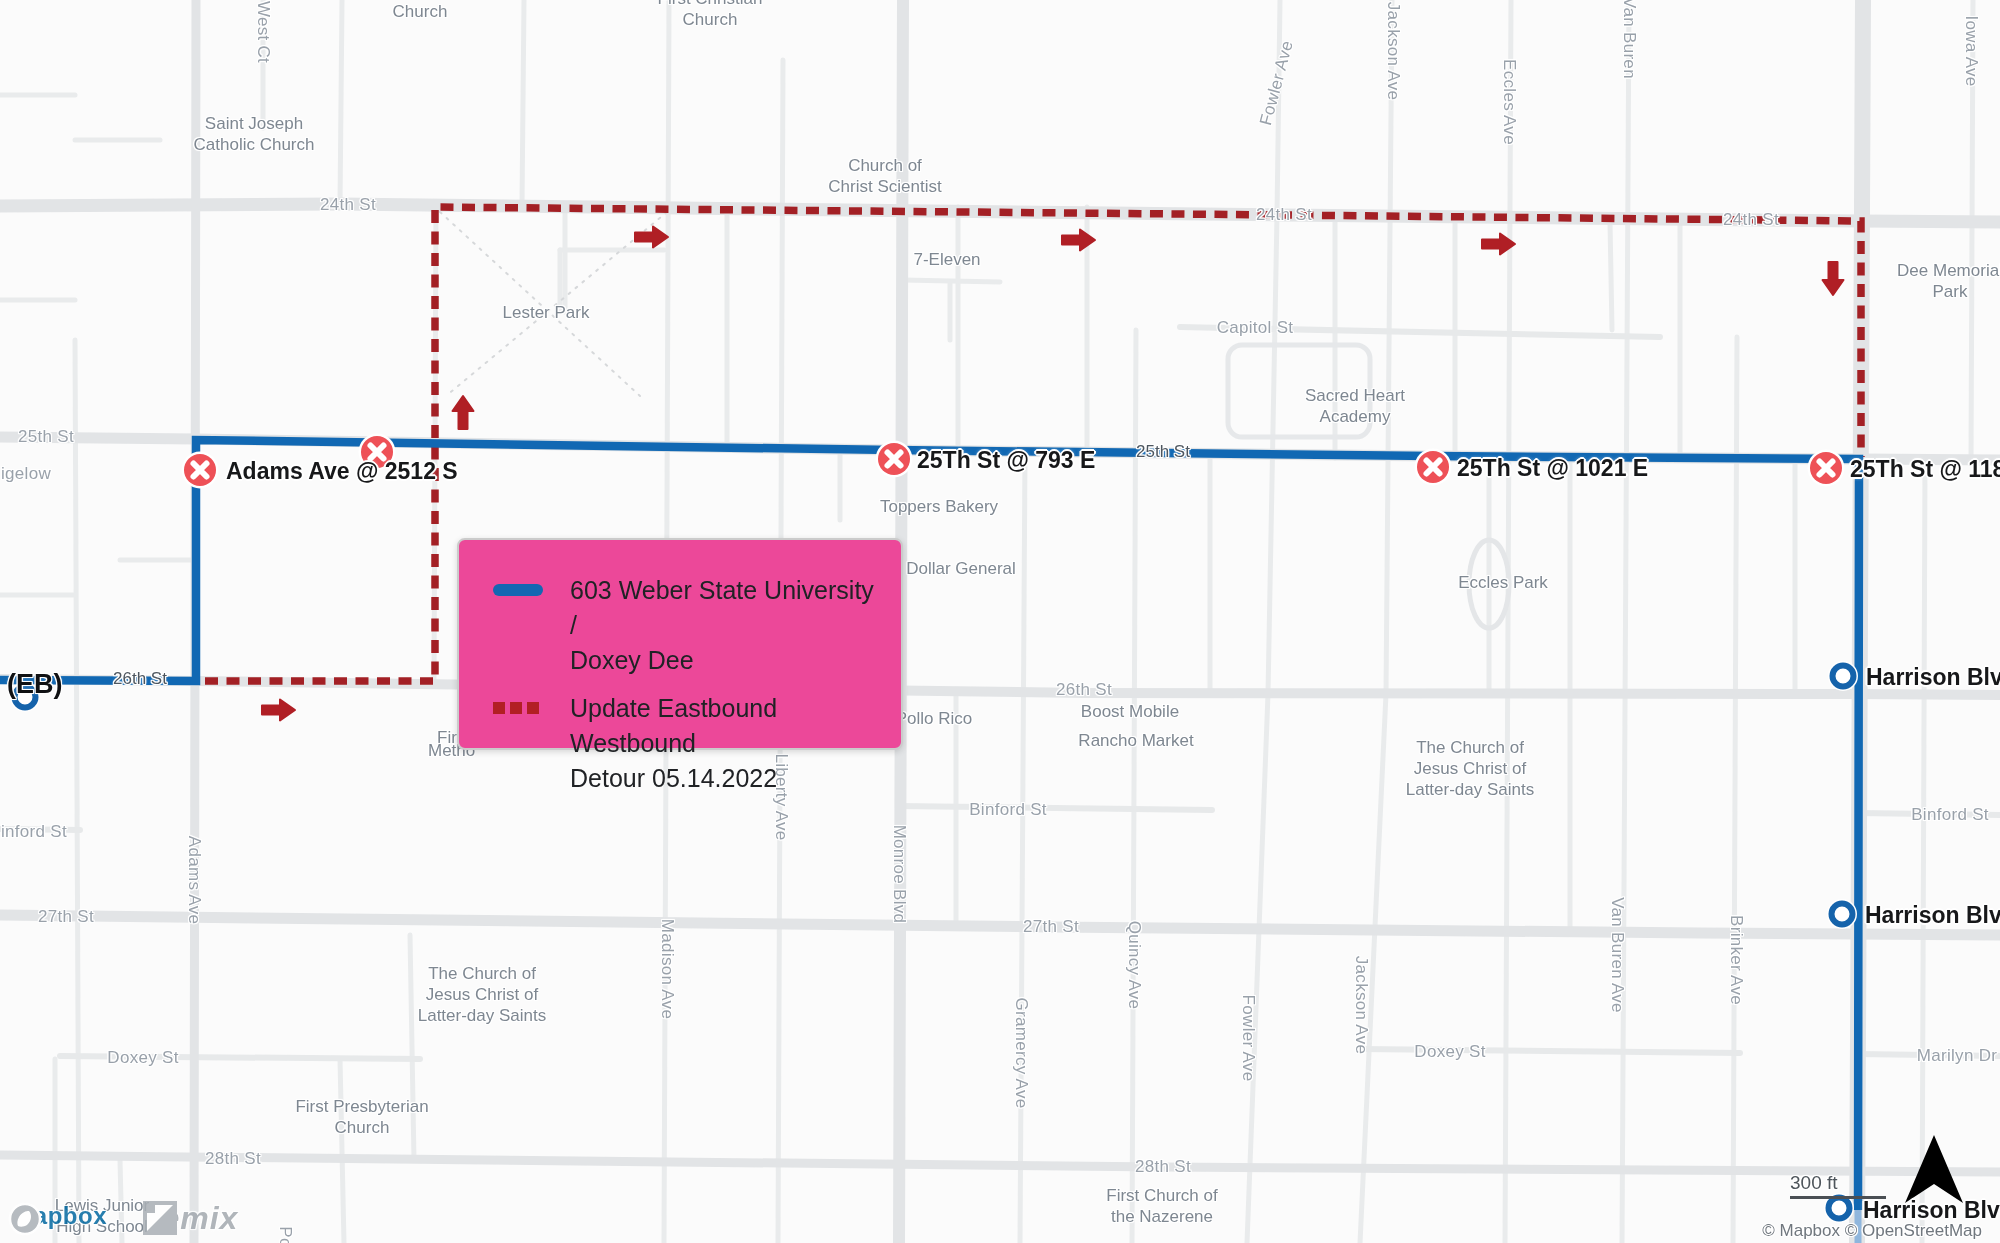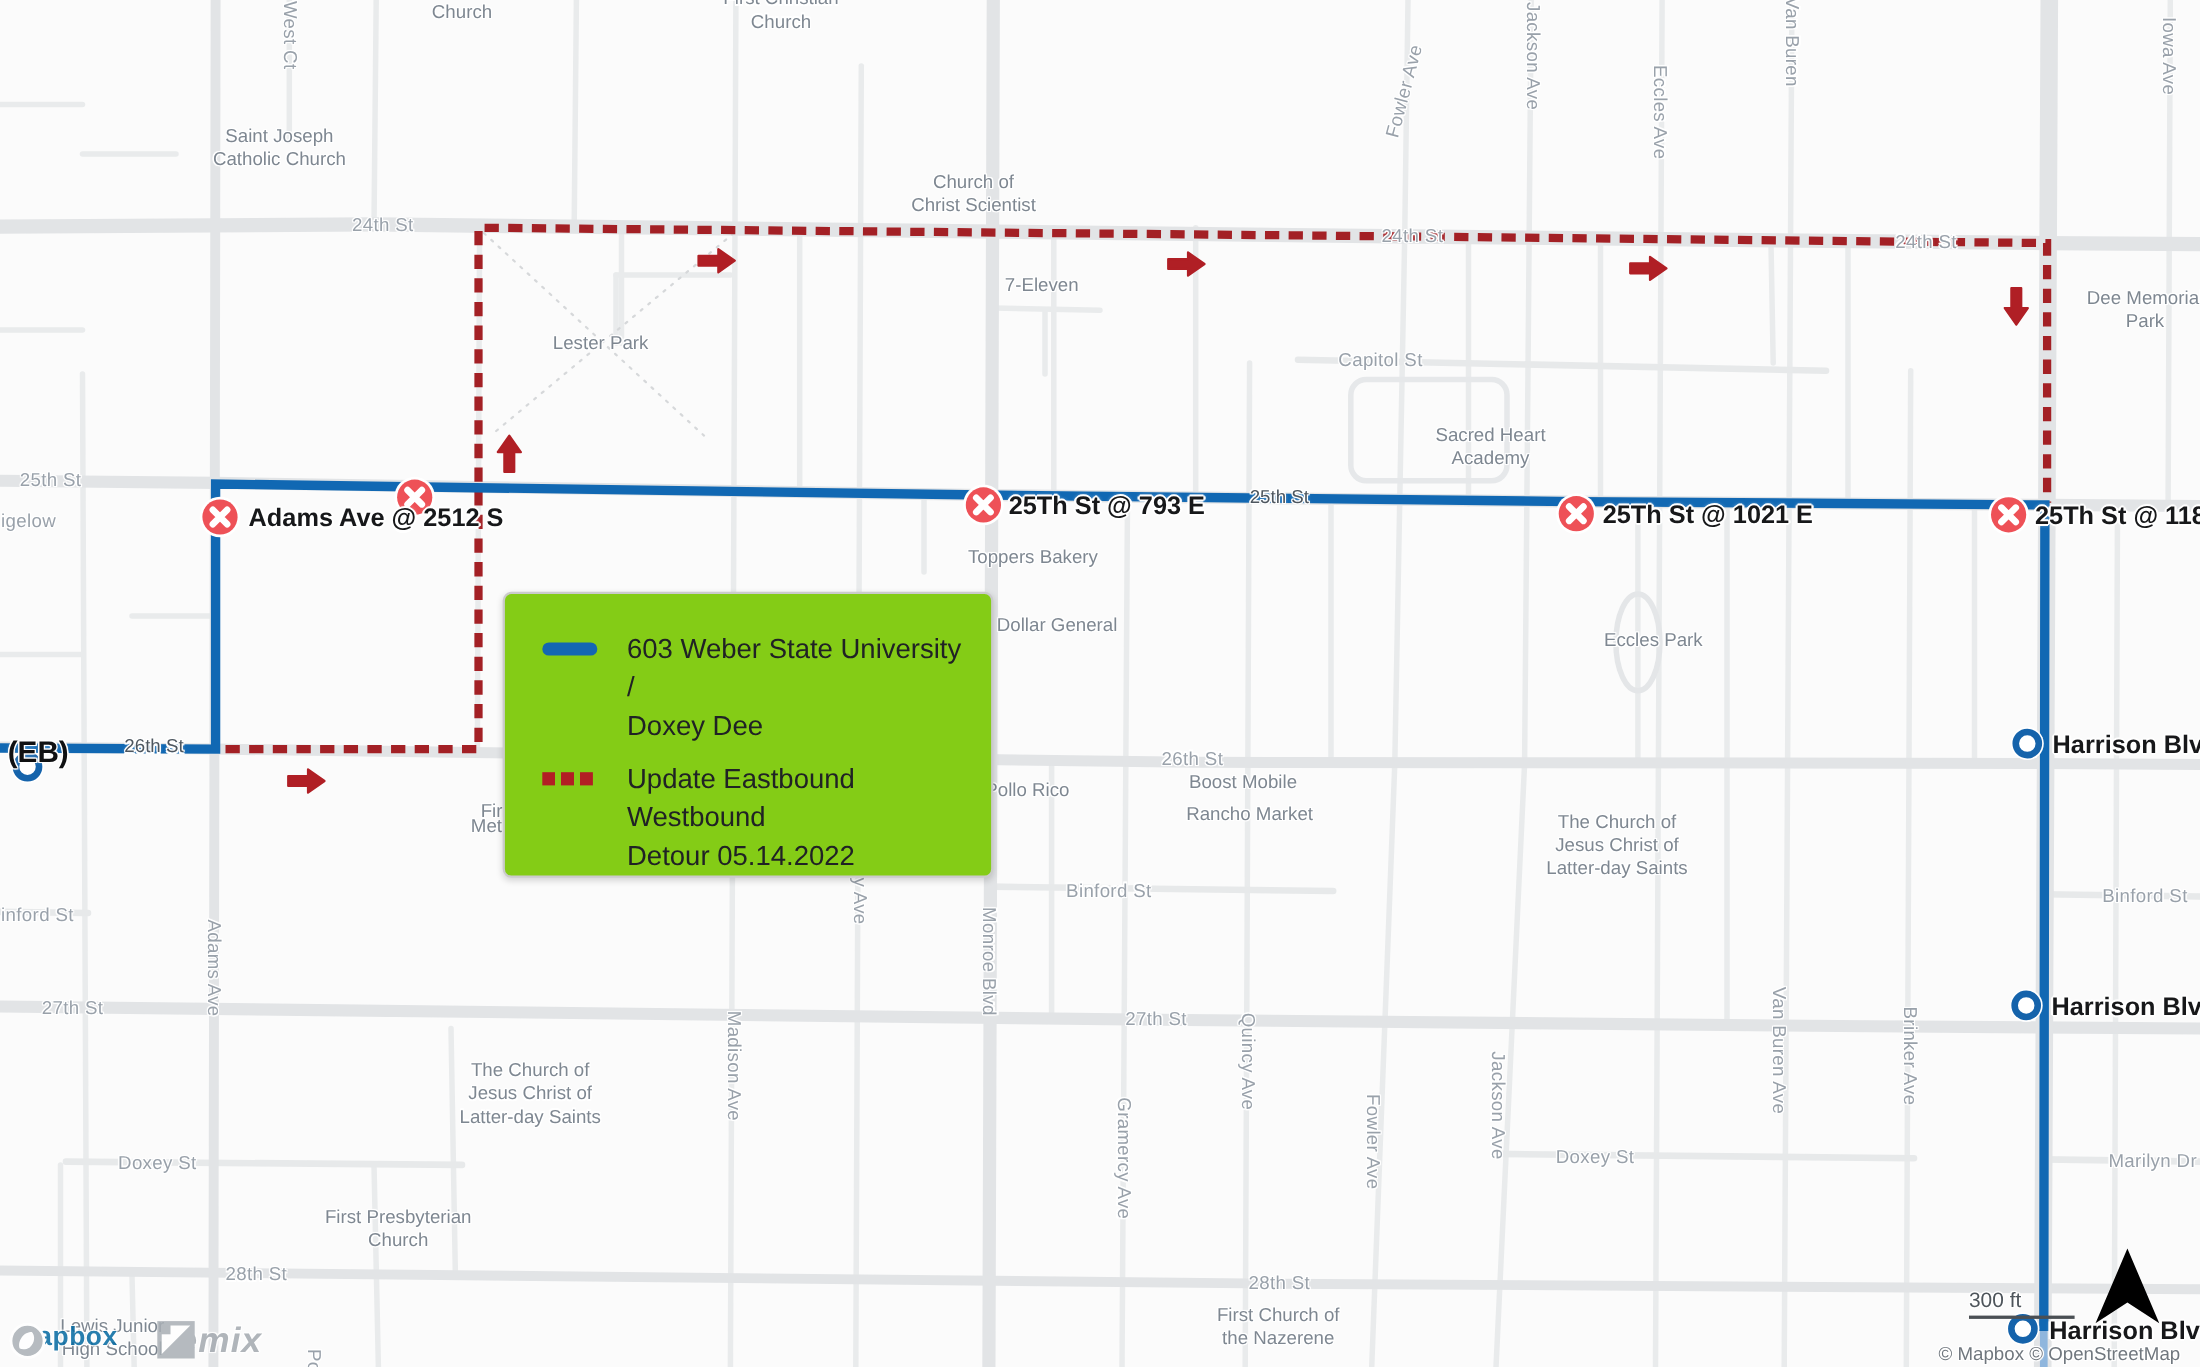--- a/index.html
+++ b/index.html
@@ -14,21 +14,21 @@
   .c{transform:translate(-50%,-50%);}
   .vert{transform:translate(-50%,-50%) rotate(90deg);}
   .tilt{transform:translate(-50%,-50%) rotate(-75deg);}
   .street-dark{font-size:17px;color:#4d565f;}
   .poi{font-size:17px;color:#7e8791;text-align:center;line-height:21px;}
   .stop-label{font-size:23px;font-weight:bold;color:#17181a;transform:translateY(-50%);
         text-shadow:2px 0 0 #fff,-2px 0 0 #fff,0 2px 0 #fff,0 -2px 0 #fff,
         1px 1px 0 #fff,-1px -1px 0 #fff,1px -1px 0 #fff,-1px 1px 0 #fff,0 0 4px #fff;}
   .eb{font-size:27px;font-weight:bold;color:#101113;transform:translateY(-50%);}
   
-  .legend{position:absolute;left:457px;top:538px;width:446px;height:260px;background:#84cc16;
+  .legend{position:absolute;left:457px;top:538px;width:446px;height:212px;background:#ec4899;
         border:2px solid #cbcbcb;border-radius:8px;box-shadow:0 2px 6px rgba(0,0,0,.15);
         box-sizing:border-box;padding:33px 18px 0 34px;z-index:30;}
   .legend-row{display:flex;align-items:flex-start;margin-bottom:13px;}
   .legend-text{font-size:25px;line-height:35px;color:#202225;}
   .swatch-line{flex:0 0 auto;width:50px;height:12px;border-radius:6px;background:#1467b2;margin:11px 27px 0 0;}
   .swatch-dash{flex:0 0 auto;width:46px;height:12px;margin:11px 31px 0 0;
         background:repeating-linear-gradient(90deg,#b21f24 0 12px,transparent 12px 17px);}
   
   .wm{position:absolute;display:flex;align-items:center;z-index:40;opacity:.85;}
   .wm-mapbox-text{font-size:24px;font-weight:bold;letter-spacing:.5px;color:#0369a1;margin-left:4px;}

